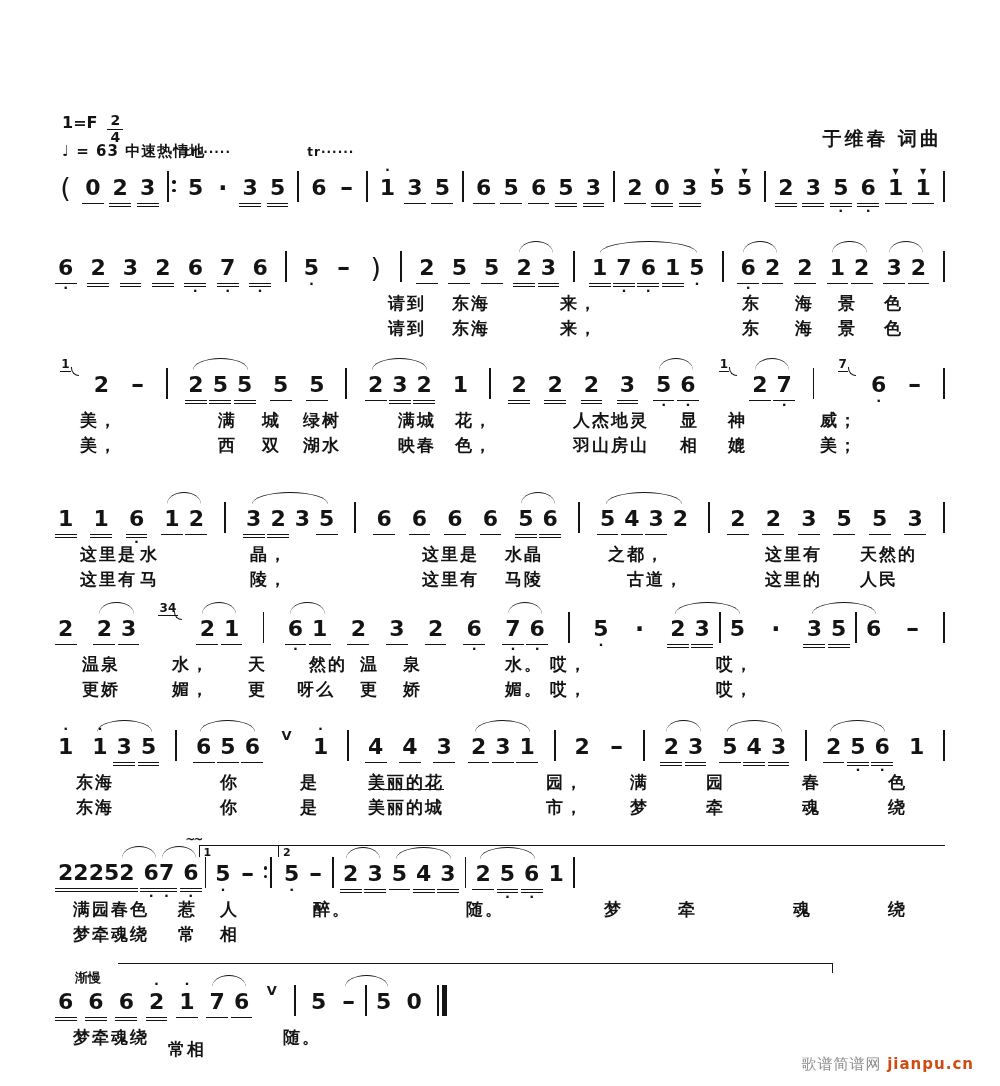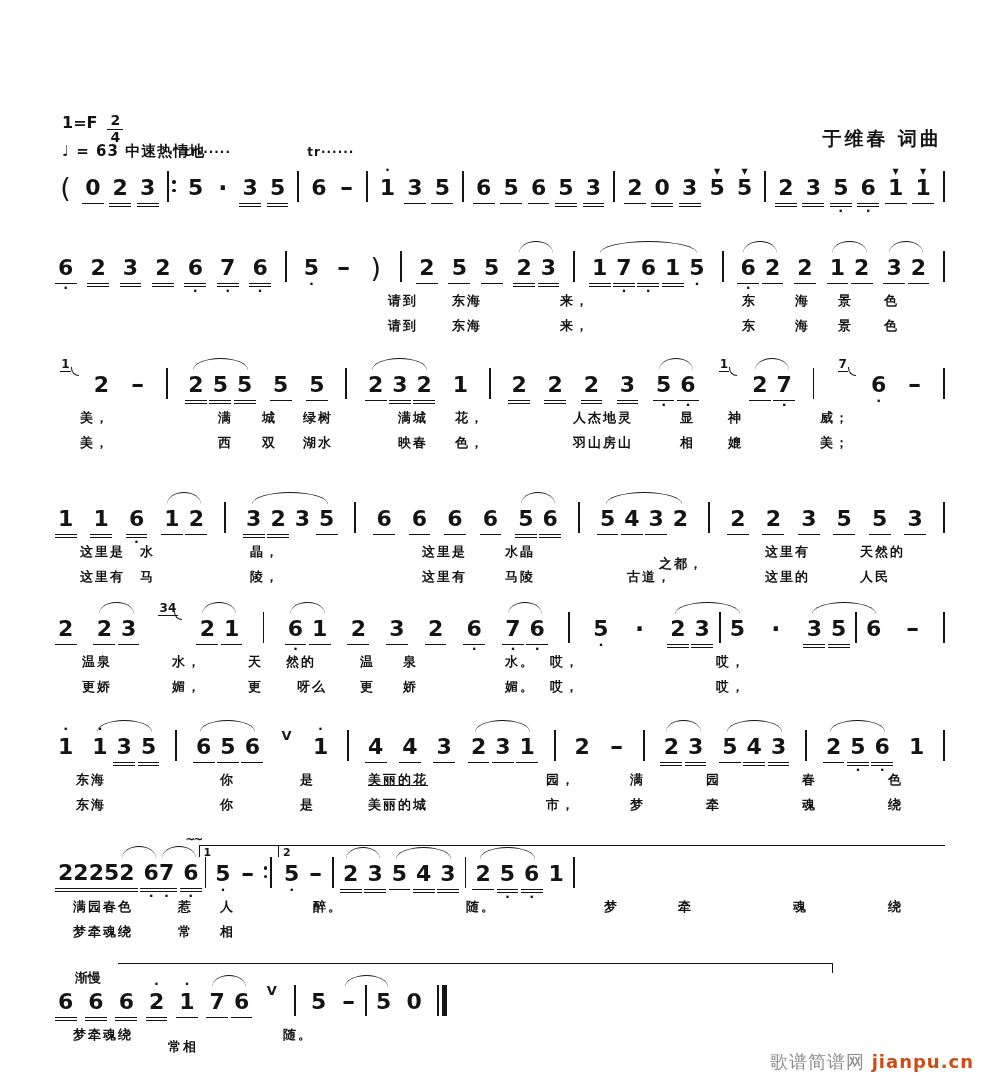--- a/index.html
+++ b/index.html
@@ -42,26 +42,26 @@
   .rdots{display:flex;flex-direction:column;gap:5px;}
   .rdots i{width:3.6px;height:3.6px;background:#141414;border-radius:50%;}
   .slur{position:relative;display:flex;gap:9px;align-items:flex-start;}
   .slur::before{content:"";position:absolute;left:7%;right:7%;top:1px;height:12px;
        border-top:1.9px solid #141414;border-radius:50% 50% 0 0/95% 95% 0 0;}
   .volta{position:relative;display:flex;gap:9px;align-items:flex-start;
        border-top:1.5px solid #141414;padding:0 6px;}
   .volta::before{content:"";position:absolute;left:0;top:0;height:11px;border-left:1.5px solid #141414;}
   .volta .vnum{position:absolute;left:5px;top:1px;font-size:11px;font-weight:bold;line-height:1;}
   .volta.v2{flex-grow:1;}
-  .lyr-line{position:relative;left:-58px;width:912px;height:25px;font-size:13px;font-weight:600;}
+  .lyr-line{position:relative;left:-58px;width:912px;height:25px;font-size:17px;font-weight:600;}
   .lyr-frag{position:absolute;top:0;white-space:nowrap;letter-spacing:2px;}
   .sys-label{position:absolute;top:-5px;left:17px;font-size:13px;font-weight:800;}
   .topline{position:absolute;top:-11px;left:60px;width:714px;height:9px;
        border-top:1.7px solid #141414;border-right:1.7px solid #141414;}
-  .watermark{position:absolute;right:26px;bottom:12px;font-size:18px;letter-spacing:1px;}
+  .watermark{position:absolute;right:26px;bottom:12px;font-size:15px;letter-spacing:1px;}
   .wm-site{color:#8d8d8d;}
   .wm-domain{color:#d14a12;font-weight:bold;}
 </style>
 </head>
 <body>
 
 <div class="sheet">
 
   <div class="meta">
     <span>1=F</span>
@@ -1003,21 +1003,21 @@
           <span class="barwrap">
             <span class="barline"></span>
           </span>
         </div>
         <div class="lyr-line">
           <span class="lyr-frag" style="left: 80px;">这里是</span>
           <span class="lyr-frag" style="left: 140px;">水</span>
           <span class="lyr-frag" style="left: 250px;">晶，</span>
           <span class="lyr-frag" style="left: 422px;">这里是</span>
           <span class="lyr-frag" style="left: 505px;">水晶</span>
-          <span class="lyr-frag" style="left: 659px; margin-top: 12px;">之都，</span>
+          <span class="lyr-frag" style="left: 608px;">之都，</span>
           <span class="lyr-frag" style="left: 765px;">这里有</span>
           <span class="lyr-frag" style="left: 860px;">天然的</span>
         </div>
         <div class="lyr-line">
           <span class="lyr-frag" style="left: 80px;">这里有</span>
           <span class="lyr-frag" style="left: 140px;">马</span>
           <span class="lyr-frag" style="left: 250px;">陵，</span>
           <span class="lyr-frag" style="left: 422px;">这里有</span>
           <span class="lyr-frag" style="left: 505px;">马陵</span>
           <span class="lyr-frag" style="left: 627px;">古道，</span>
@@ -1219,21 +1219,21 @@
             <span class="bot"></span>
           </span>
           <span class="barwrap">
             <span class="barline"></span>
           </span>
         </div>
         <div class="lyr-line">
           <span class="lyr-frag" style="left: 82px; font-family: Liberation Mono, monospace;">温泉</span>
           <span class="lyr-frag" style="left: 172px;">水，</span>
           <span class="lyr-frag" style="left: 248px;">天</span>
-          <span class="lyr-frag" style="left: 286px;">然的</span>
+          <span class="lyr-frag" style="left: 309px;">然的</span>
           <span class="lyr-frag" style="left: 360px;">温</span>
           <span class="lyr-frag" style="left: 403px;">泉</span>
           <span class="lyr-frag" style="left: 505px;">水。</span>
           <span class="lyr-frag" style="left: 550px;">哎，</span>
           <span class="lyr-frag" style="left: 716px;">哎，</span>
         </div>
         <div class="lyr-line">
           <span class="lyr-frag" style="left: 82px;">更娇</span>
           <span class="lyr-frag" style="left: 172px;">媚，</span>
           <span class="lyr-frag" style="left: 248px;">更</span>

